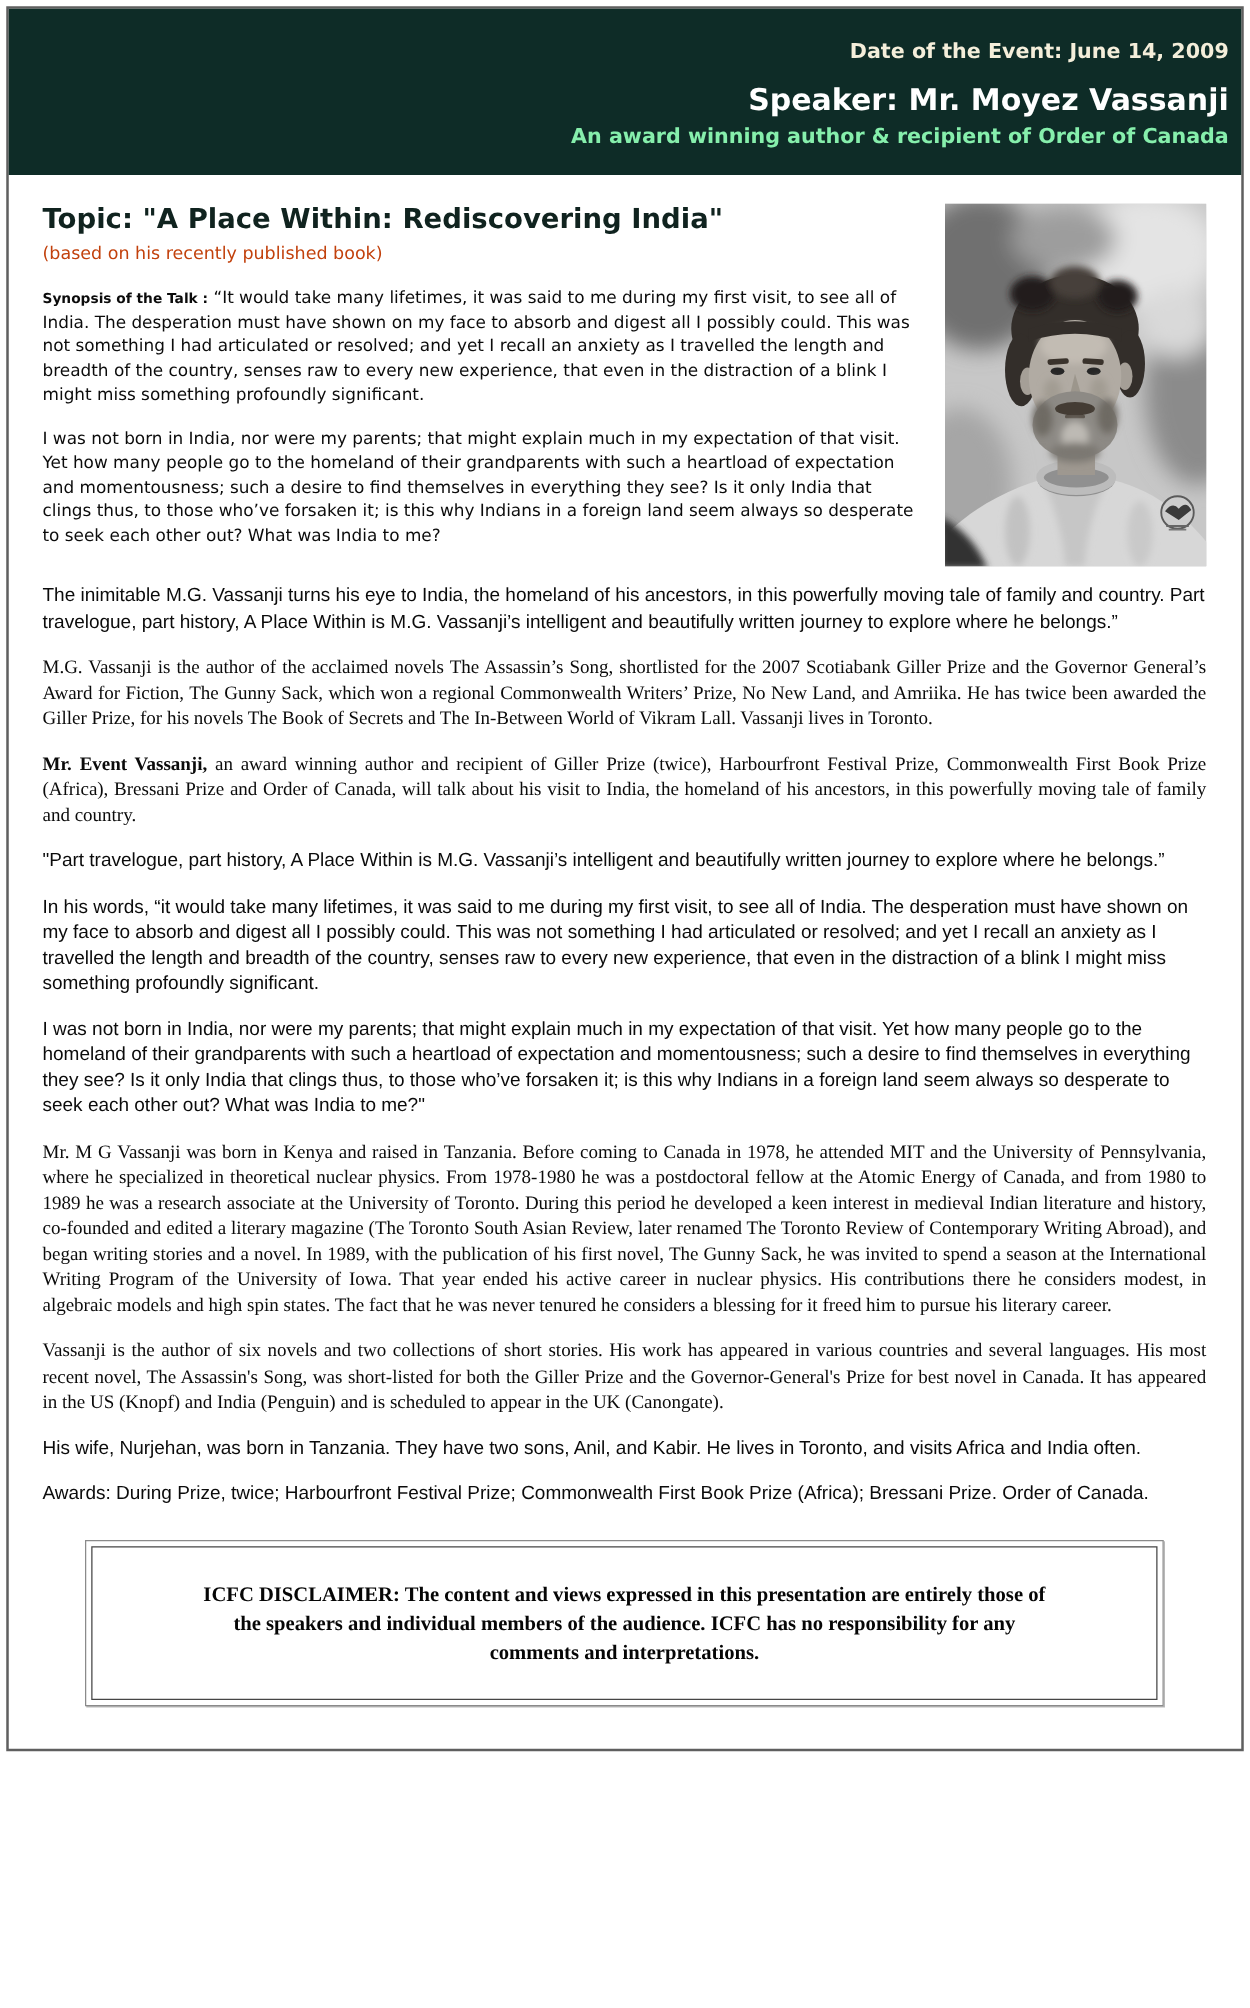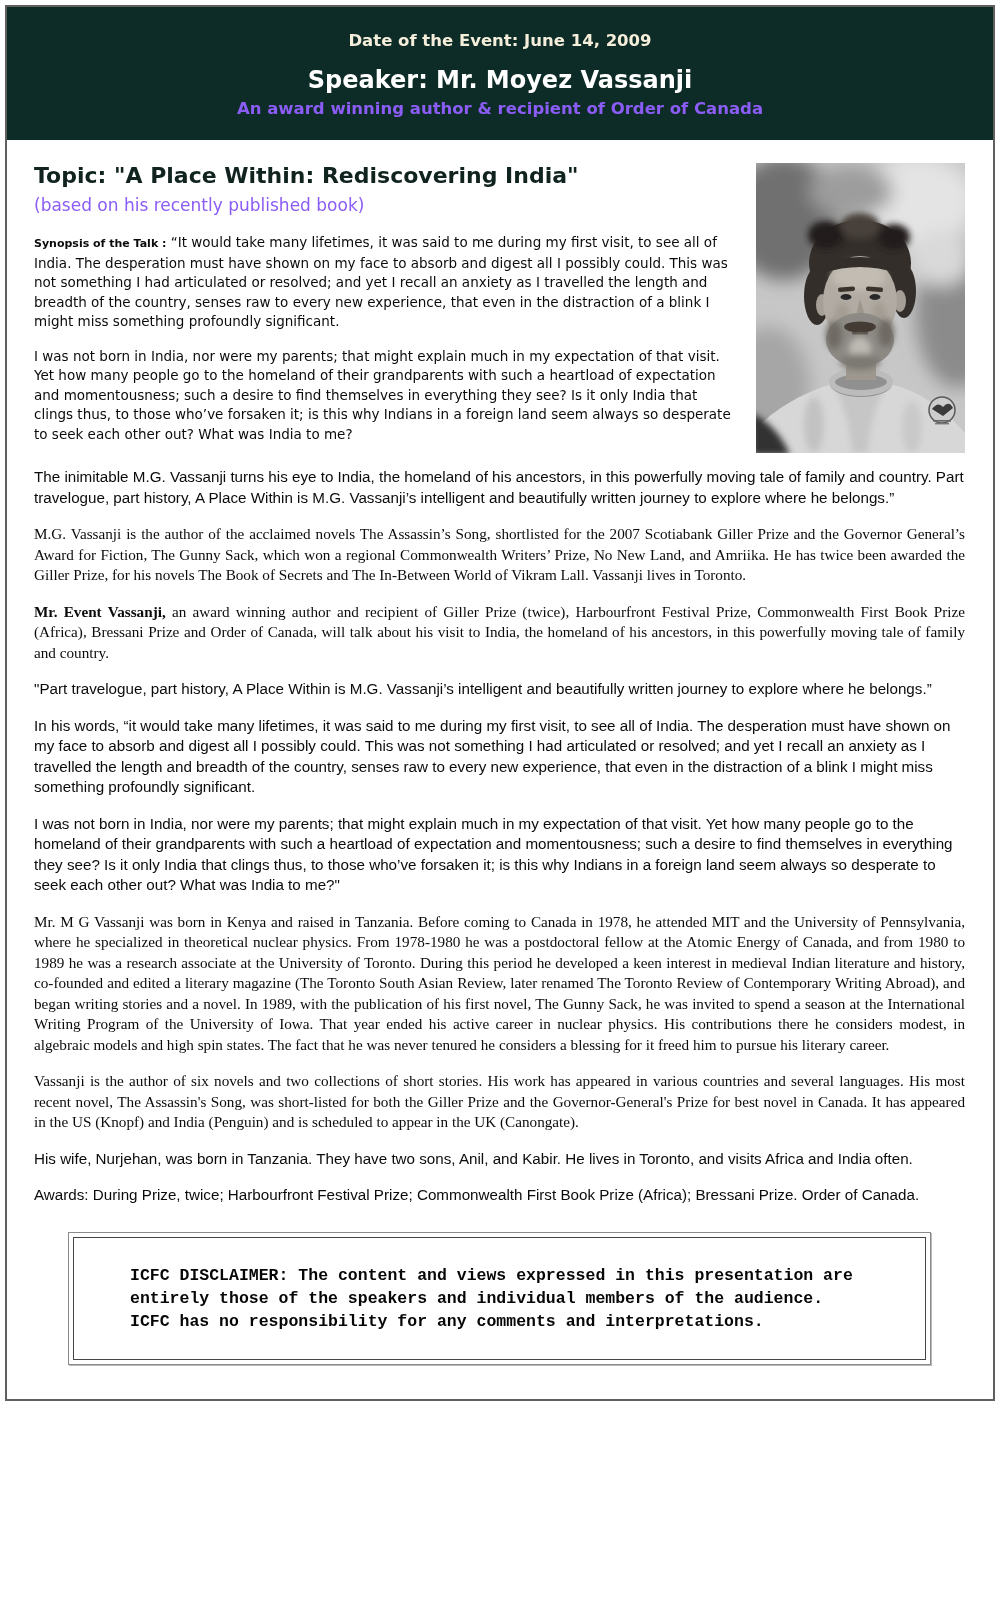--- a/index.html
+++ b/index.html
@@ -1,40 +1,40 @@
 <!DOCTYPE html>
 <html><head>
 <meta charset="utf-8">
 <style>
   html,body{margin:0;padding:0;background:#ffffff;}
   body{font-family:"Liberation Sans",sans-serif;color:#000;width:1000px;}
   .page{margin:5px;border:2px solid #5f5f5f;background:#fff;}
 
   
-  .header{background:#0e2c27;text-align:center;padding:24px 10px 22px;}
+  .header{background:#0e2c27;text-align:right;padding:24px 10px 22px;}
   .header .date{font-family:"DejaVu Sans",sans-serif;font-weight:bold;font-size:16.5px;color:#f4eeda;}
   .header .speaker{font-family:"DejaVu Sans",sans-serif;font-weight:bold;font-size:24px;color:#ffffff;margin-top:16px;}
-  .header .tagline{font-family:"DejaVu Sans",sans-serif;font-weight:bold;font-size:16.5px;color:#8b5cf6;margin-top:5px;}
+  .header .tagline{font-family:"DejaVu Sans",sans-serif;font-weight:bold;font-size:16.5px;color:#86efac;margin-top:5px;}
 
   
   .content{padding:23px 28px 16px 27px;}
   .photo-frame{float:right;width:209px;height:290px;margin:0 0 14px 18px;background:#c9c9c9;}
   .photo-frame svg{display:block;}
   h1.topic{font-family:"DejaVu Sans",sans-serif;font-size:22px;font-weight:bold;color:#10231f;margin:0 0 7px 0;letter-spacing:0;}
-  .subtitle{font-family:"DejaVu Sans",sans-serif;font-size:17px;color:#8b5cf6;margin:0 0 18px 0;}
+  .subtitle{font-family:"DejaVu Sans",sans-serif;font-size:14px;color:#c2410c;margin:0 0 18px 0;}
   .lead-para{font-family:"DejaVu Sans",sans-serif;font-size:13.5px;line-height:19.5px;color:#0b0b0b;margin:0 0 15px 0;}
   .lead-para b{font-size:11px;}
   .para{font-family:"Liberation Sans",sans-serif;font-size:15.2px;line-height:20.5px;color:#0b0b0b;margin:0 0 16px 0;}
   .justify{text-align:justify;font-family:Liberation Serif, serif;}
   .clear-left{clear:both;}
 
   
   .disclaimer-outer{margin:26px 34px 18px 34px;border:1px solid #8a8a8a;box-shadow:1px 1px 0 #b9b9b9;padding:4px;}
-  .disclaimer-inner{border:1px solid #454545;padding:26px 56px;
-      font-family:Liberation Mono, monospace;font-weight:bold;font-size:16.5px;line-height:23px;color:#060606;}
+  .disclaimer-inner{border:1px solid #454545;padding:26px 88px;text-align:center;
+      font-family:Liberation Serif, serif;font-weight:bold;font-size:16.5px;line-height:23px;color:#060606;}
 </style>
 </head>
 <body>
 
 <div class="page">
 
   <div class="header">
     <div class="date">Date of the Event: June 14, 2009</div>
     <div class="speaker">Speaker: Mr. Moyez Vassanji</div>
     <div class="tagline">An award winning author &amp; recipient of Order of Canada</div>

